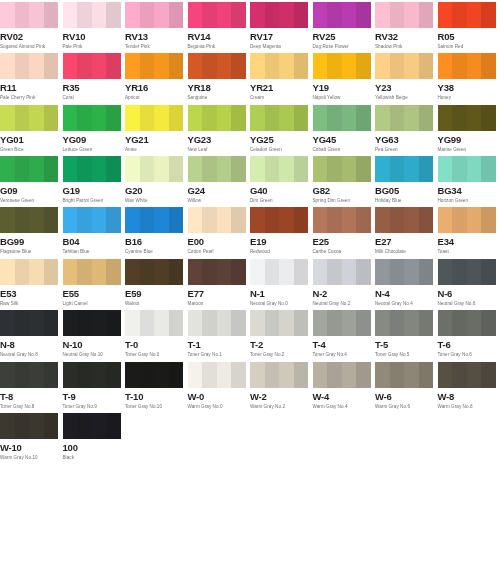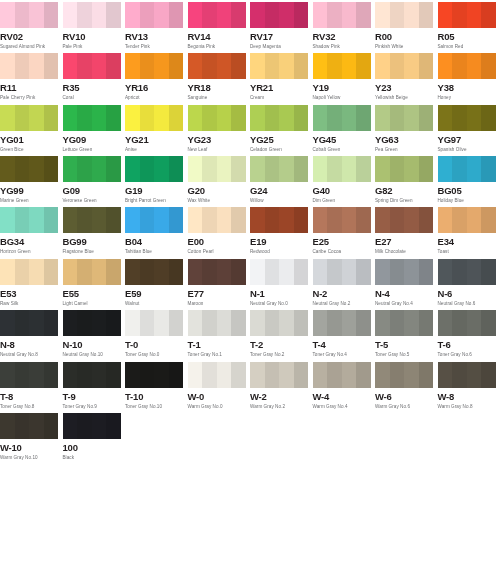--- a/index.html
+++ b/index.html
@@ -98,40 +98,40 @@
       <div class="swatch-color" style="background: rgb(207, 46, 105);">
         <div class="band" style="left: 0%; background: rgb(213, 47, 108);"></div>
         <div class="band" style="left: 25%; background: rgb(197, 44, 100);"></div>
         <div class="band" style="left: 50%; background: rgb(207, 46, 105);"></div>
         <div class="band" style="left: 75%; background: rgb(186, 41, 95);"></div>
       </div>
       <div class="swatch-code">RV17</div>
       <div class="swatch-name">Deep Magenta</div>
     </div>
     <div class="swatch-cell">
+      <div class="swatch-color" style="background: rgb(184, 60, 176);">
+        <div class="band" style="left: 0%; background: rgb(190, 62, 181);"></div>
+        <div class="band" style="left: 25%; background: rgb(175, 57, 167);"></div>
+        <div class="band" style="left: 50%; background: rgb(184, 60, 176);"></div>
+        <div class="band" style="left: 75%; background: rgb(166, 54, 158);"></div>
+      </div>
+      <div class="swatch-code">RV25</div>
+      <div class="swatch-name">Dog Rose Flower</div>
+    </div>
+    <div class="swatch-cell">
       <div class="swatch-color" style="background: rgb(248, 185, 205);">
         <div class="band" style="left: 0%; background: rgb(255, 191, 211);"></div>
         <div class="band" style="left: 25%; background: rgb(236, 176, 195);"></div>
         <div class="band" style="left: 50%; background: rgb(248, 185, 205);"></div>
         <div class="band" style="left: 75%; background: rgb(223, 167, 185);"></div>
       </div>
       <div class="swatch-code">RV32</div>
       <div class="swatch-name">Shadow Pink</div>
     </div>
     <div class="swatch-cell">
-      <div class="swatch-color" style="background: rgb(251, 223, 205);">
-        <div class="band" style="left: 0%; background: rgb(255, 230, 211);"></div>
-        <div class="band" style="left: 25%; background: rgb(238, 212, 195);"></div>
-        <div class="band" style="left: 50%; background: rgb(251, 223, 205);"></div>
-        <div class="band" style="left: 75%; background: rgb(226, 201, 185);"></div>
-      </div>
-      <div class="swatch-code">R00</div>
-      <div class="swatch-name">Pinkish White</div>
-    </div>
-    <div class="swatch-cell">
       <div class="swatch-color" style="background: rgb(240, 68, 35);">
         <div class="band" style="left: 0%; background: rgb(247, 70, 36);"></div>
         <div class="band" style="left: 25%; background: rgb(228, 65, 33);"></div>
         <div class="band" style="left: 50%; background: rgb(240, 68, 35);"></div>
         <div class="band" style="left: 75%; background: rgb(216, 61, 32);"></div>
       </div>
       <div class="swatch-code">R05</div>
       <div class="swatch-name">Salmon Red</div>
     </div>
     <div class="swatch-cell">
@@ -278,30 +278,20 @@
       <div class="swatch-color" style="background: rgb(174, 196, 131);">
         <div class="band" style="left: 0%; background: rgb(179, 202, 135);"></div>
         <div class="band" style="left: 25%; background: rgb(165, 186, 124);"></div>
         <div class="band" style="left: 50%; background: rgb(174, 196, 131);"></div>
         <div class="band" style="left: 75%; background: rgb(157, 176, 118);"></div>
       </div>
       <div class="swatch-code">YG63</div>
       <div class="swatch-name">Pea Green</div>
     </div>
     <div class="swatch-cell">
-      <div class="swatch-color" style="background: rgb(120, 113, 24);">
-        <div class="band" style="left: 0%; background: rgb(124, 116, 25);"></div>
-        <div class="band" style="left: 25%; background: rgb(114, 107, 23);"></div>
-        <div class="band" style="left: 50%; background: rgb(120, 113, 24);"></div>
-        <div class="band" style="left: 75%; background: rgb(108, 102, 22);"></div>
-      </div>
-      <div class="swatch-code">YG97</div>
-      <div class="swatch-name">Spanish Olive</div>
-    </div>
-    <div class="swatch-cell">
       <div class="swatch-color" style="background: rgb(96, 88, 27);">
         <div class="band" style="left: 0%; background: rgb(99, 91, 28);"></div>
         <div class="band" style="left: 25%; background: rgb(91, 84, 26);"></div>
         <div class="band" style="left: 50%; background: rgb(96, 88, 27);"></div>
         <div class="band" style="left: 75%; background: rgb(86, 79, 24);"></div>
       </div>
       <div class="swatch-code">YG99</div>
       <div class="swatch-name">Marine Green</div>
     </div>
     <div class="swatch-cell">
@@ -398,20 +388,30 @@
       <div class="swatch-color" style="background: rgb(57, 169, 232);">
         <div class="band" style="left: 0%; background: rgb(59, 174, 239);"></div>
         <div class="band" style="left: 25%; background: rgb(54, 161, 220);"></div>
         <div class="band" style="left: 50%; background: rgb(57, 169, 232);"></div>
         <div class="band" style="left: 75%; background: rgb(51, 152, 209);"></div>
       </div>
       <div class="swatch-code">B04</div>
       <div class="swatch-name">Tahitian Blue</div>
     </div>
     <div class="swatch-cell">
+      <div class="swatch-color" style="background: rgb(30, 134, 212);">
+        <div class="band" style="left: 0%; background: rgb(31, 138, 218);"></div>
+        <div class="band" style="left: 25%; background: rgb(29, 127, 201);"></div>
+        <div class="band" style="left: 50%; background: rgb(30, 134, 212);"></div>
+        <div class="band" style="left: 75%; background: rgb(27, 121, 191);"></div>
+      </div>
+      <div class="swatch-code">B16</div>
+      <div class="swatch-name">Cyanine Blue</div>
+    </div>
+    <div class="swatch-cell">
       <div class="swatch-color" style="background: rgb(250, 224, 191);">
         <div class="band" style="left: 0%; background: rgb(255, 231, 197);"></div>
         <div class="band" style="left: 25%; background: rgb(238, 213, 181);"></div>
         <div class="band" style="left: 50%; background: rgb(250, 224, 191);"></div>
         <div class="band" style="left: 75%; background: rgb(225, 202, 172);"></div>
       </div>
       <div class="swatch-code">E00</div>
       <div class="swatch-name">Cotton Pearl</div>
     </div>
     <div class="swatch-cell">

